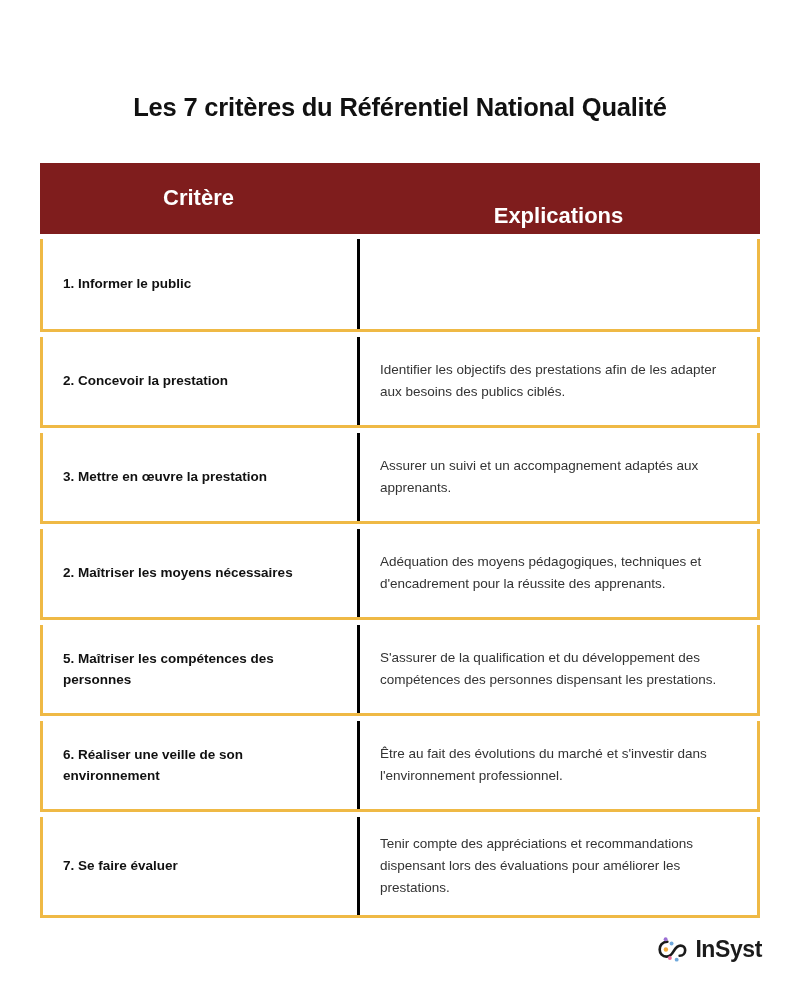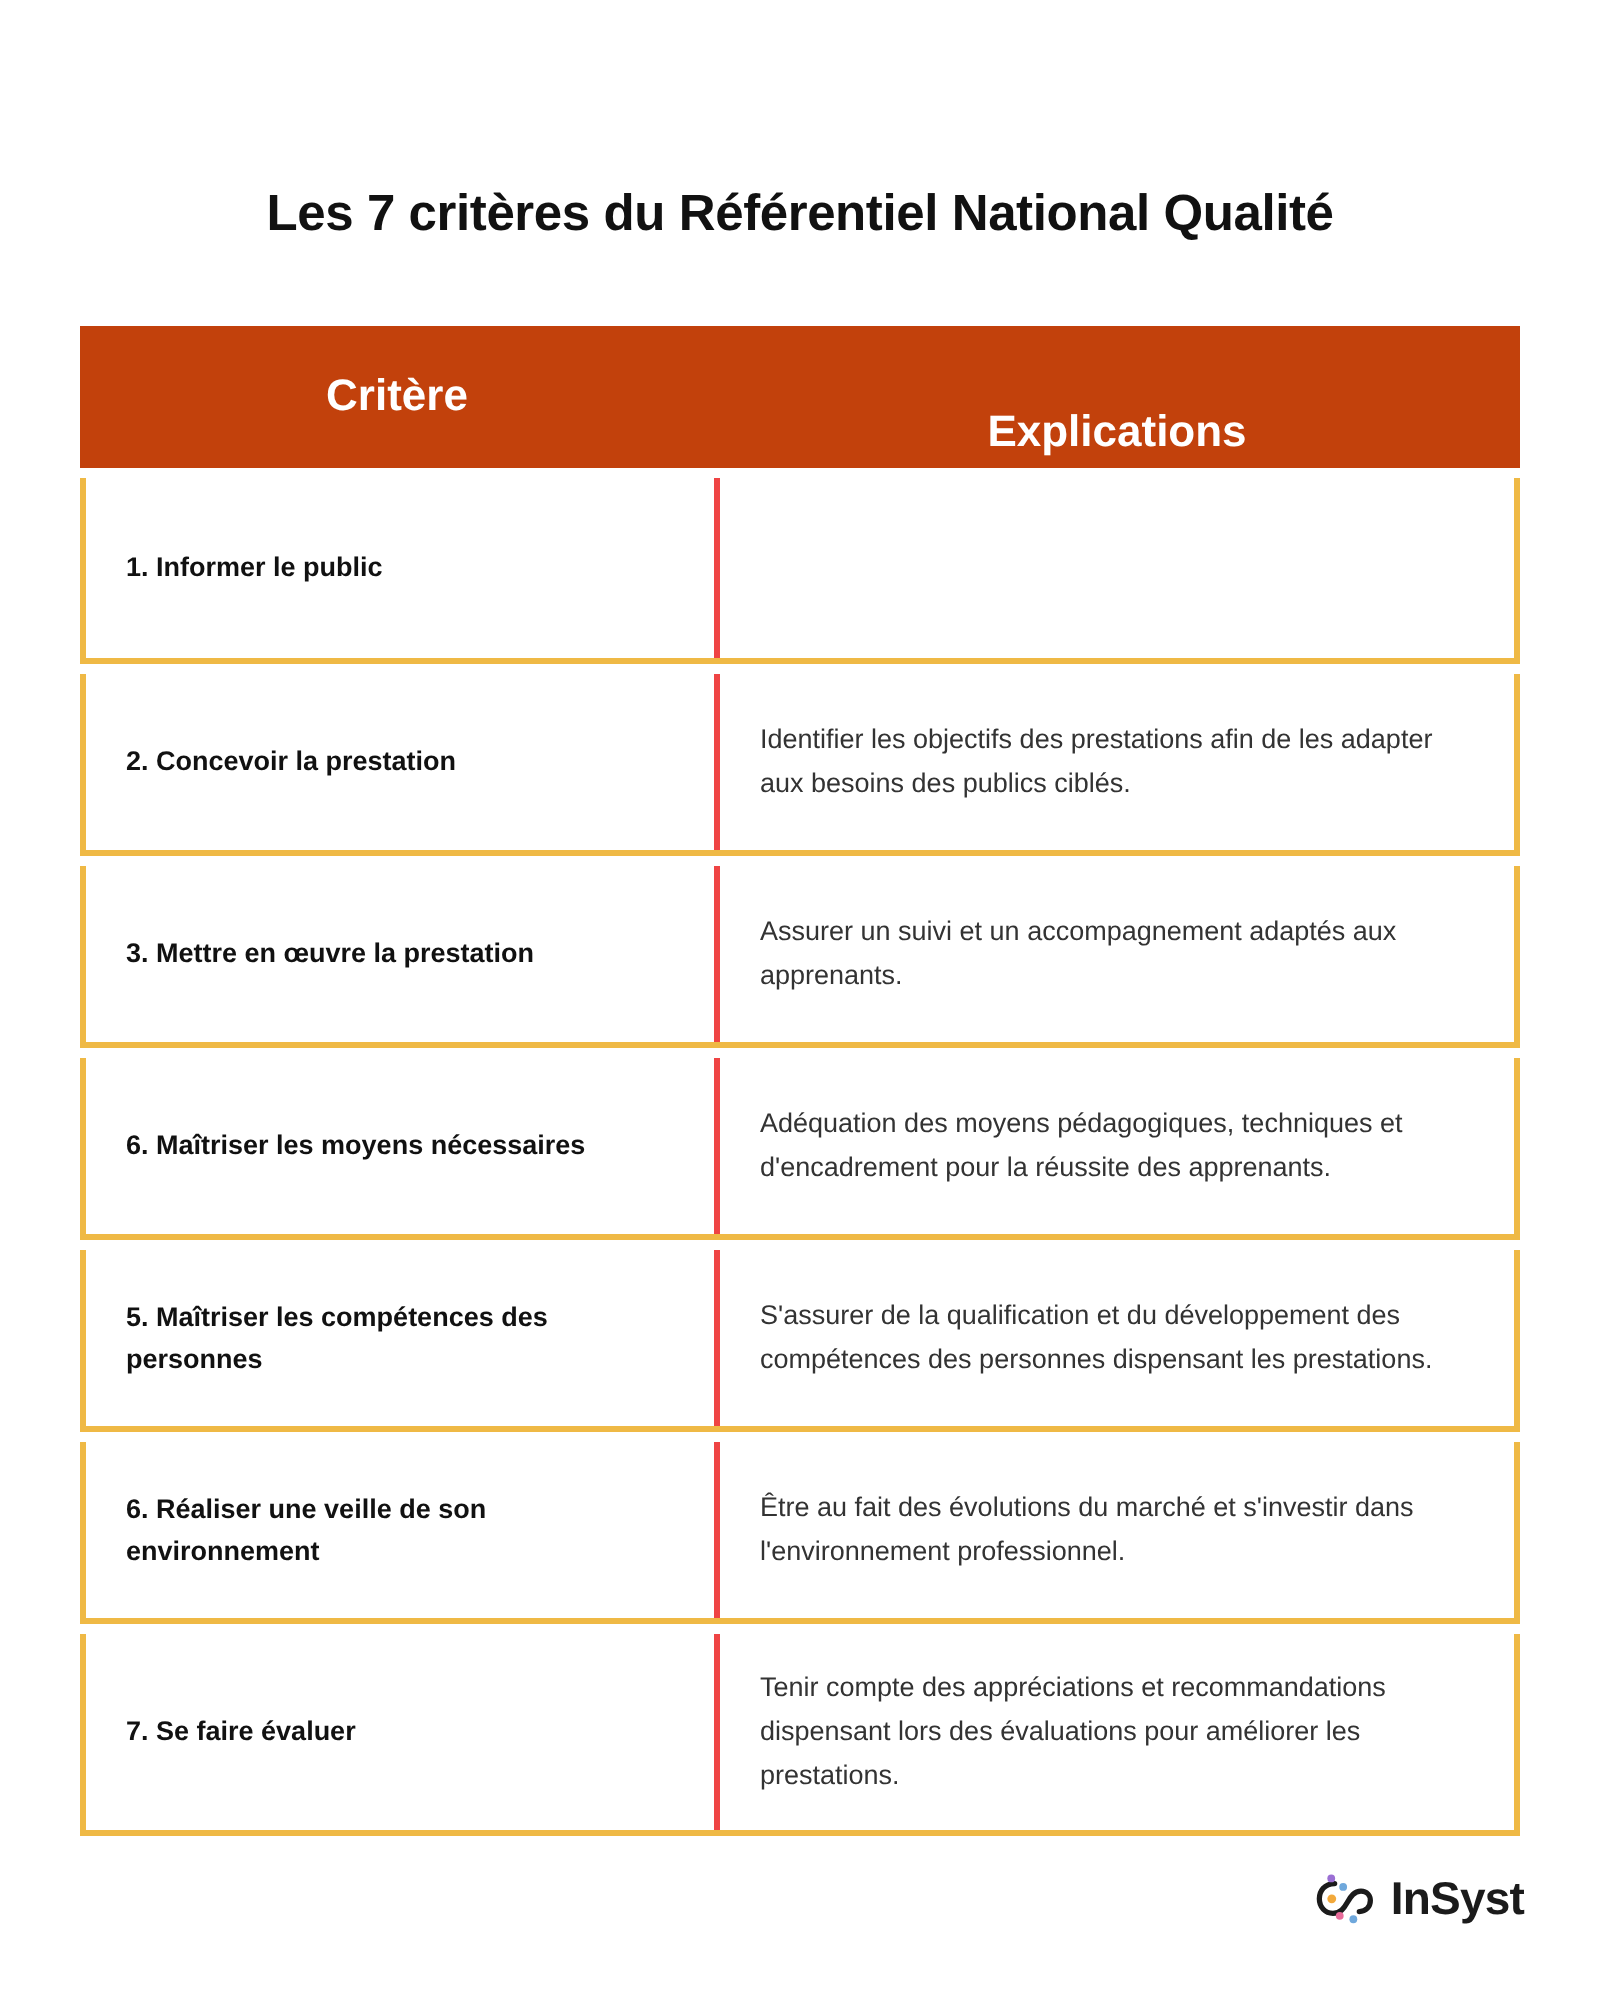--- a/index.html
+++ b/index.html
@@ -40,21 +40,21 @@
 
   
   .table {
     position: absolute;
     left: 40px;
     top: 163px;
     width: 720px;
   }
 
   .thead {
-    background: #c2410c;
+    background: #7f1d1d;
     display: flex;
     height: 71px;
     align-items: center;
   }
   .th {
     text-align: center;
     color: #ffffff;
     font-size: 22px;
     font-weight: bold;
     line-height: 1.2;
@@ -74,21 +74,21 @@
     border-top: 3px solid #EFB945;
     margin-top: 0;
   }
 
   .cell-criterion {
     width: 317px;
     box-sizing: border-box;
     padding: 14px 18px 14px 20px;
     display: flex;
     align-items: center;
-    border-right: 3px solid #ef4444;
+    border-right: 3px solid #000000;
     min-height: 64px;
   }
   .cell-criterion .ctext {
     font-size: 13.5px;
     font-weight: bold;
     color: #111111;
     line-height: 1.58;
   }
 
   .cell-explanation {
@@ -169,21 +169,21 @@
       <div class="cell-criterion">
         <span class="ctext">3. Mettre en œuvre la prestation</span>
       </div>
       <div class="cell-explanation">
         <span class="etext">Assurer un suivi et un accompagnement adaptés aux apprenants.</span>
       </div>
     </div>
 
     <div class="row row-h4">
       <div class="cell-criterion">
-        <span class="ctext">6. Maîtriser les moyens nécessaires</span>
+        <span class="ctext">2. Maîtriser les moyens nécessaires</span>
       </div>
       <div class="cell-explanation">
         <span class="etext">Adéquation des moyens pédagogiques, techniques et d'encadrement pour la réussite des apprenants.</span>
       </div>
     </div>
 
     <div class="row row-h5">
       <div class="cell-criterion">
         <span class="ctext">5. Maîtriser les compétences des personnes</span>
       </div>

